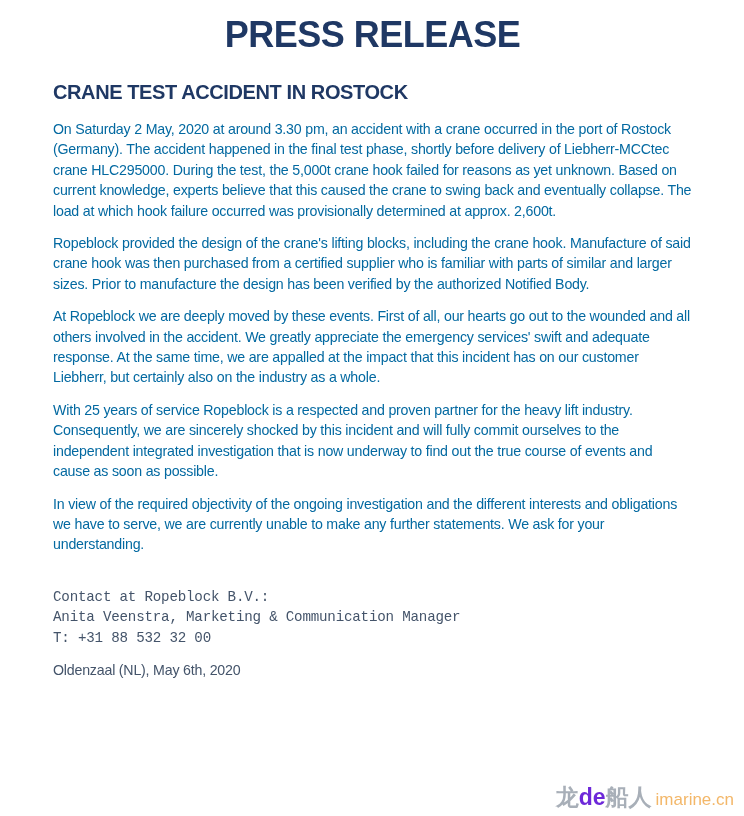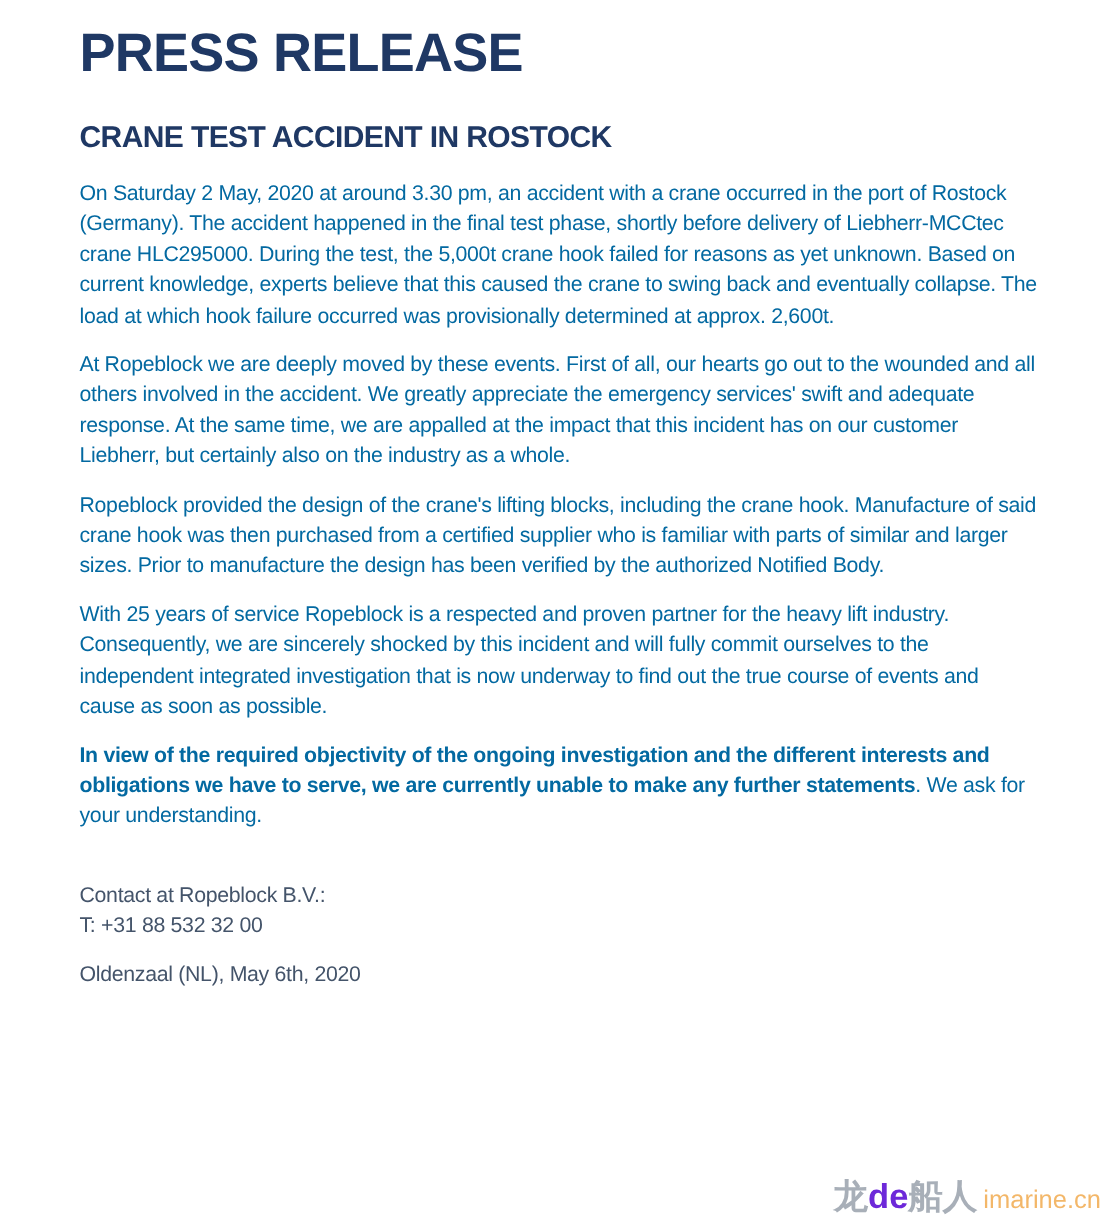--- a/index.html
+++ b/index.html
@@ -15,20 +15,21 @@
   .content {
     padding: 14px 52px 0 53px;
   }
   .page-title {
     margin: 0;
     color: #1F3864;
     font-size: 36px;
     font-weight: 700;
     line-height: 42px;
     letter-spacing: -0.5px;
+    text-align: center;
   }
   .release-date {
     margin-top: 7px;
     color: #EFA421;
     font-size: 15px;
     font-weight: 600;
     line-height: 18px;
   }
   .article-heading {
     margin: 25px 0 16px 0;
@@ -40,29 +41,30 @@
   }
   .body-par {
     margin: 12px 0 0 0;
     color: #0369a1;
     font-size: 14.2px;
     line-height: 20.4px;
     letter-spacing: -0.2px;
     text-align: left;
   }
   .body-par .bold {
-    font-weight: 700;
+    font-weight: 400;
     text-align: right;
   }
   .contact-block {
     margin-top: 32px;
     color: #44546A;
     font-size: 14.2px;
     line-height: 20.4px;
     letter-spacing: -0.2px;
+    font-family: Liberation Mono, monospace;
   }
   .dateline {
     margin-top: 12px;
     color: #44546A;
     font-size: 14.2px;
     line-height: 20.4px;
     letter-spacing: -0.2px;
   }
   .watermark {
     position: absolute;
@@ -97,31 +99,32 @@
 
 <div class="content">
 
   <h1 class="page-title">PRESS RELEASE</h1>
 
 
   <h2 class="article-heading">CRANE TEST ACCIDENT IN ROSTOCK</h2>
 
   <p class="body-par">On Saturday 2 May, 2020 at around 3.30 pm, an accident with a crane occurred in the port of Rostock (Germany). The accident happened in the final test phase, shortly before delivery of Liebherr-MCCtec crane HLC295000. During the test, the 5,000t crane hook failed for reasons as yet unknown. Based on current knowledge, experts believe that this caused the crane to swing back and eventually collapse. The load at which hook failure occurred was provisionally determined at approx. 2,600t.</p>
 
+  <p class="body-par">Ropeblock provided the design of the crane's lifting blocks, including the crane hook. Manufacture of said crane hook was then purchased from a certified supplier who is familiar with parts of similar and larger sizes. Prior to manufacture the design has been verified by the authorized Notified Body.</p>
+
   <p class="body-par">At Ropeblock we are deeply moved by these events. First of all, our hearts go out to the wounded and all others involved in the accident. We greatly appreciate the emergency services' swift and adequate response. At the same time, we are appalled at the impact that this incident has on our customer Liebherr, but certainly also on the industry as a whole.</p>
-
-  <p class="body-par">Ropeblock provided the design of the crane's lifting blocks, including the crane hook. Manufacture of said crane hook was then purchased from a certified supplier who is familiar with parts of similar and larger sizes. Prior to manufacture the design has been verified by the authorized Notified Body.</p>
 
 
   <p class="body-par">With 25 years of service Ropeblock is a respected and proven partner for the heavy lift industry. Consequently, we are sincerely shocked by this incident and will fully commit ourselves to the independent integrated investigation that is now underway to find out the true course of events and cause as soon as possible.</p>
 
   <p class="body-par"><span class="bold">In view of the required objectivity of the ongoing investigation and the different interests and obligations we have to serve, we are currently unable to make any further statements</span><span>. We ask for your understanding.</span></p>
 
   <div class="contact-block">
     <div>Contact at Ropeblock B.V.:</div>
+    <div>Anita Veenstra, Marketing &amp; Communication Manager</div>
     <div>T: +31 88 532 32 00</div>
   </div>
 
   <div class="dateline">Oldenzaal (NL), May 6th, 2020</div>
 
 </div>
 
 <div class="watermark">
   <span class="wm-cn">龙</span>
     <span class="wm-de">de</span>

